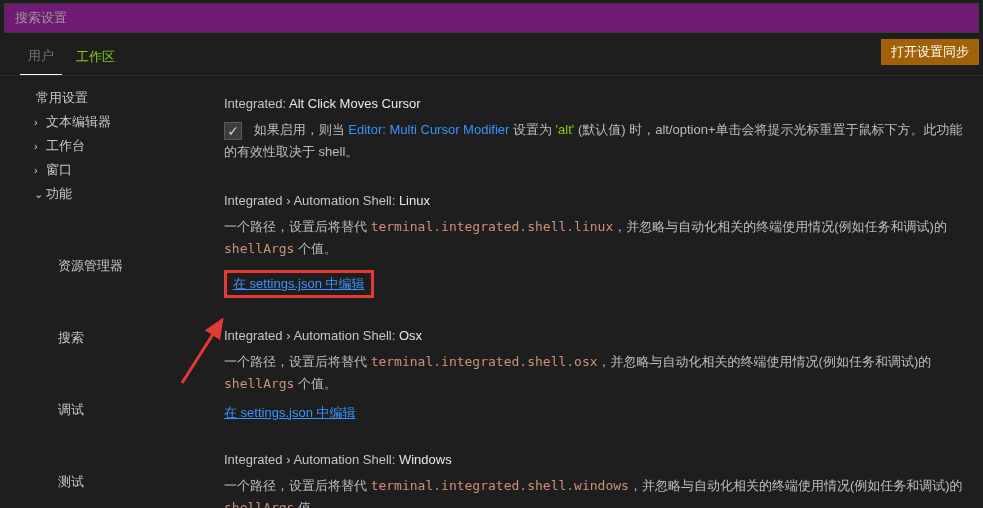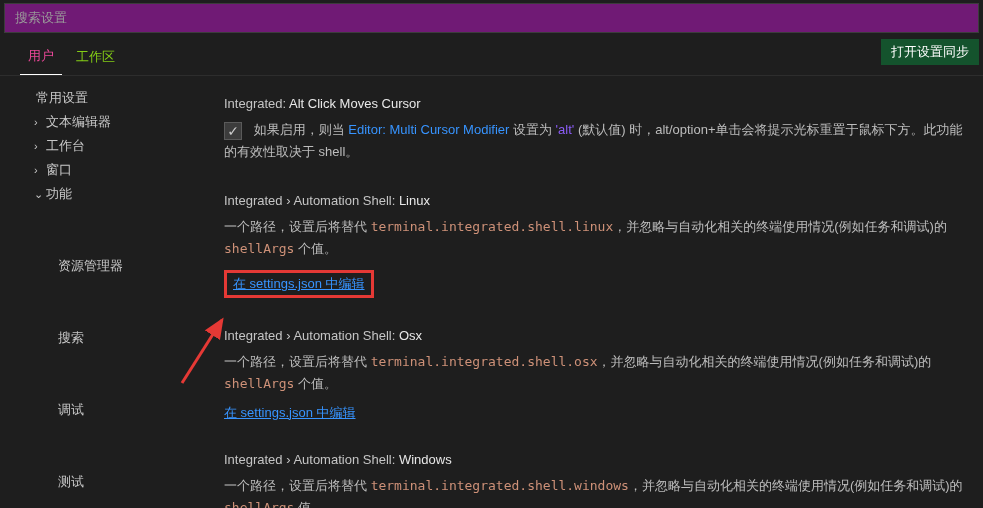--- a/index.html
+++ b/index.html
@@ -27,29 +27,29 @@
   border-bottom: 1px solid #2d2d2d;
   position: relative;
 }
 .tab {
   padding: 6px 8px 9px 8px;
   color: #84cc16;
   cursor: pointer;
   margin-right: 6px;
 }
 .tab.active {
-  color: #ec4899;
+  color: #737373;
   border-bottom: 1px solid #ffffff;
   font-family: Liberation Serif, serif;
 }
 .sync-btn {
   position: absolute;
   right: 4px;
   top: 6px;
-  background: #14532d;
+  background: #a16207;
   color: #ffffff;
   border: none;
   padding: 4px 10px;
   font-size: 13px;
   cursor: pointer;
   font-family: Liberation Serif, serif;
 }
 .main {
   display: flex;
   height: calc(100% - 64px);
@@ -99,21 +99,21 @@
   vertical-align: middle;
   margin-right: 8px;
   text-align: center;
   line-height: 16px;
   font-size: 14px;
   color: #cccccc;
 }
 .link { color: #3794ff; text-decoration: none; cursor: pointer; }
 .code { font-family: Consolas, monospace; color: #ce9178; }
 .edit-link { color: #3794ff; text-decoration: underline; cursor: pointer; display: inline-block; margin-top: 8px; }
-.quoted { color: #8b5cf6; }
+.quoted { color: #84cc16; }
 .highlight-box-link {
   border: 3px solid #e53935;
   padding: 2px 6px;
   display: inline-block;
   margin-top: 10px;
 }
 .highlight-box-sidebar {
   border: 3px solid #e53935;
   margin-left: -6px;
   padding-right: 30px;

